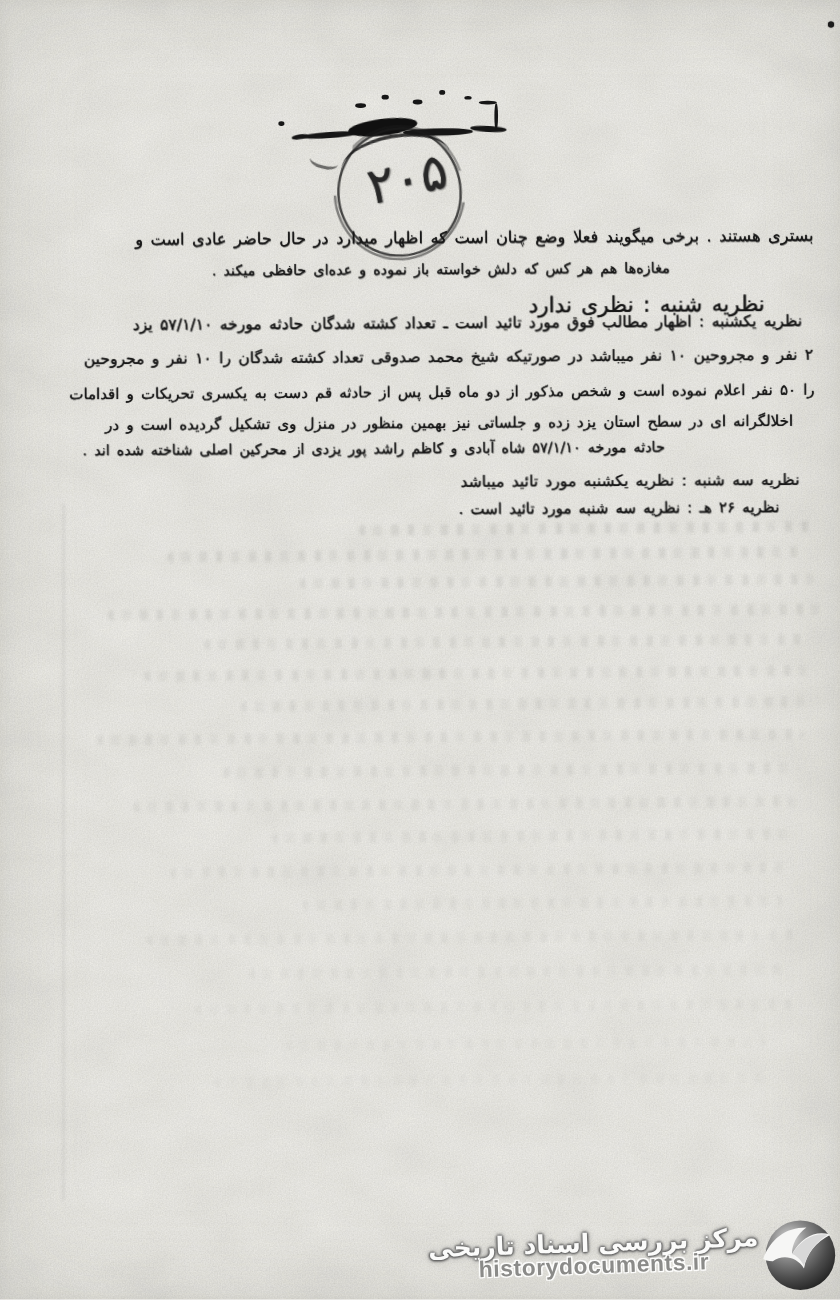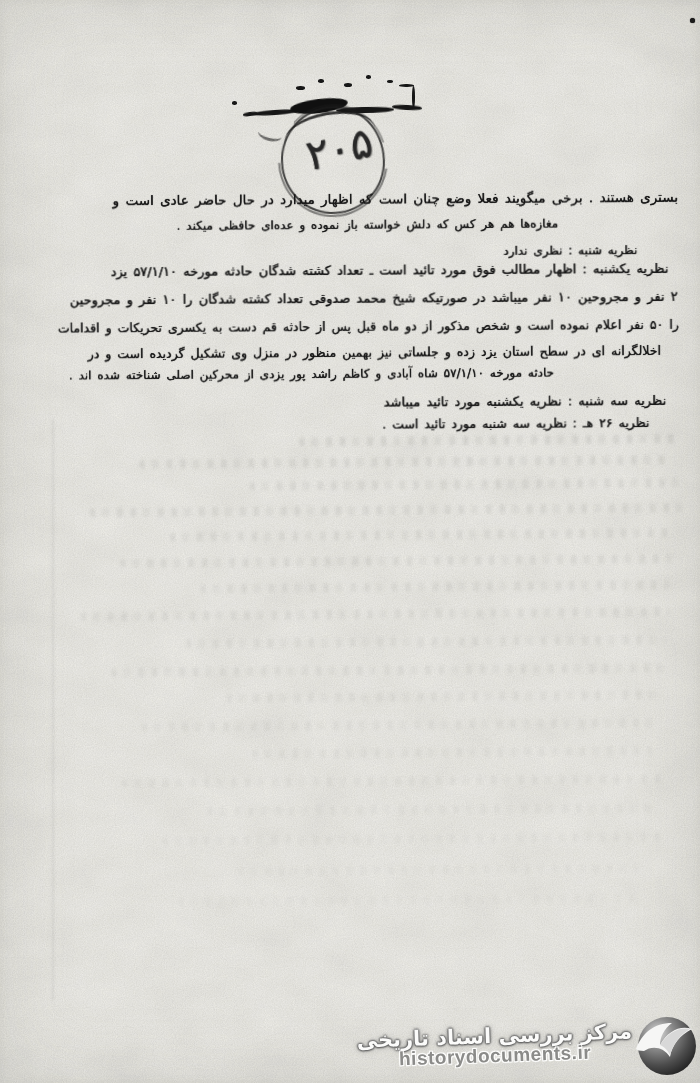--- a/index.html
+++ b/index.html
@@ -33,21 +33,21 @@
   .mark{position:absolute;background:#161616;border-radius:45%;filter:blur(.4px);}
   .arc{position:absolute;background:transparent;border-radius:50%;filter:blur(.3px);}
 
   
   .doc-text{position:absolute;inset:0;direction:rtl;transform:rotate(-.35deg);transform-origin:650px 200px;}
   .line{position:absolute;white-space:nowrap;color:#171717;font-family:"DejaVu Sans",sans-serif;
         letter-spacing:-.2px;word-spacing:2px;filter:blur(.25px);
         text-shadow:0 0 .7px rgba(10,10,10,.85), .4px .4px 0 rgba(25,25,25,.45);}
   .l1 {top:189px;right:22px; font-size:13.5px;}
   .l2 {top:216px;right:142px;font-size:12px;}
-  .l3 {top:243px;right:63px; font-size:12px;}
+  .l3 {top:243px;right:63px; font-size:18px;}
   .l4 {top:261px;right:32px; font-size:13px;}
   .l5 {top:289px;right:23px; font-size:13px;}
   .l6 {top:317px;right:22px; font-size:12.5px;}
   .l7 {top:343px;right:40px; font-size:12.5px;}
   .l8 {top:365px;right:147px;font-size:12px;}
   .l9 {top:393px;right:35px; font-size:13px;}
   .l10{top:415px;right:52px; font-size:12.5px;}
 
   
   .ghost-wrap{position:absolute;inset:0;transform:rotate(-.5deg);}

